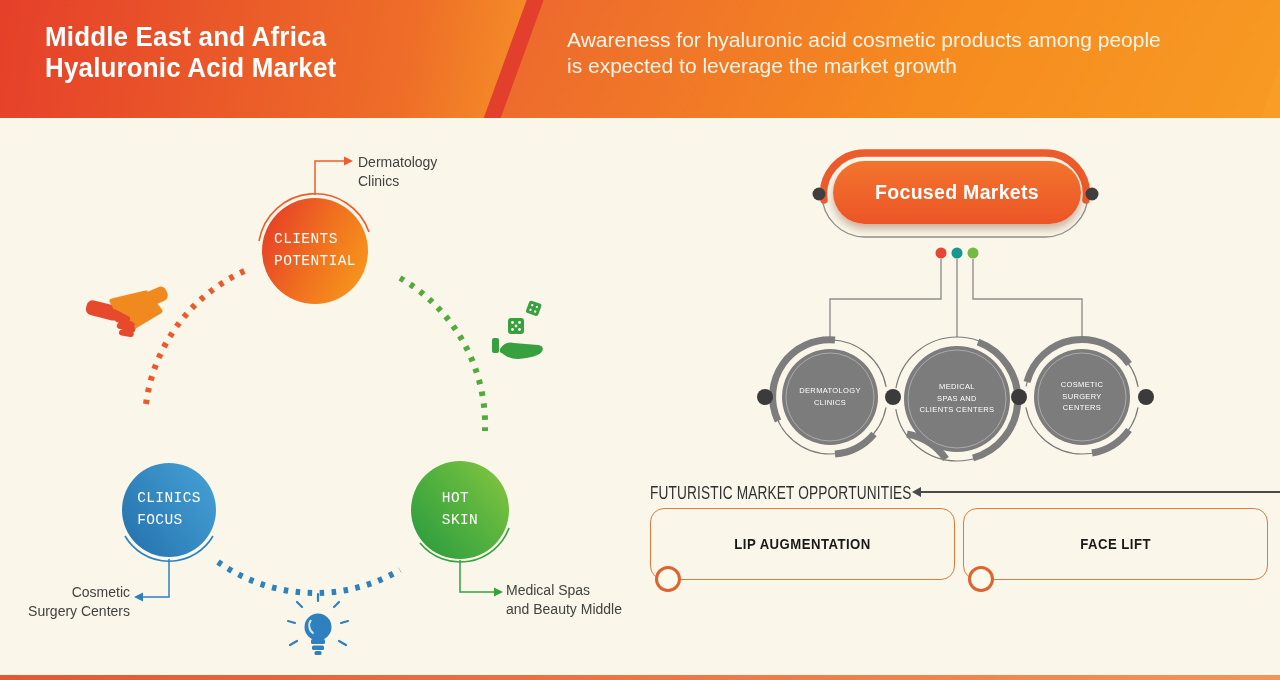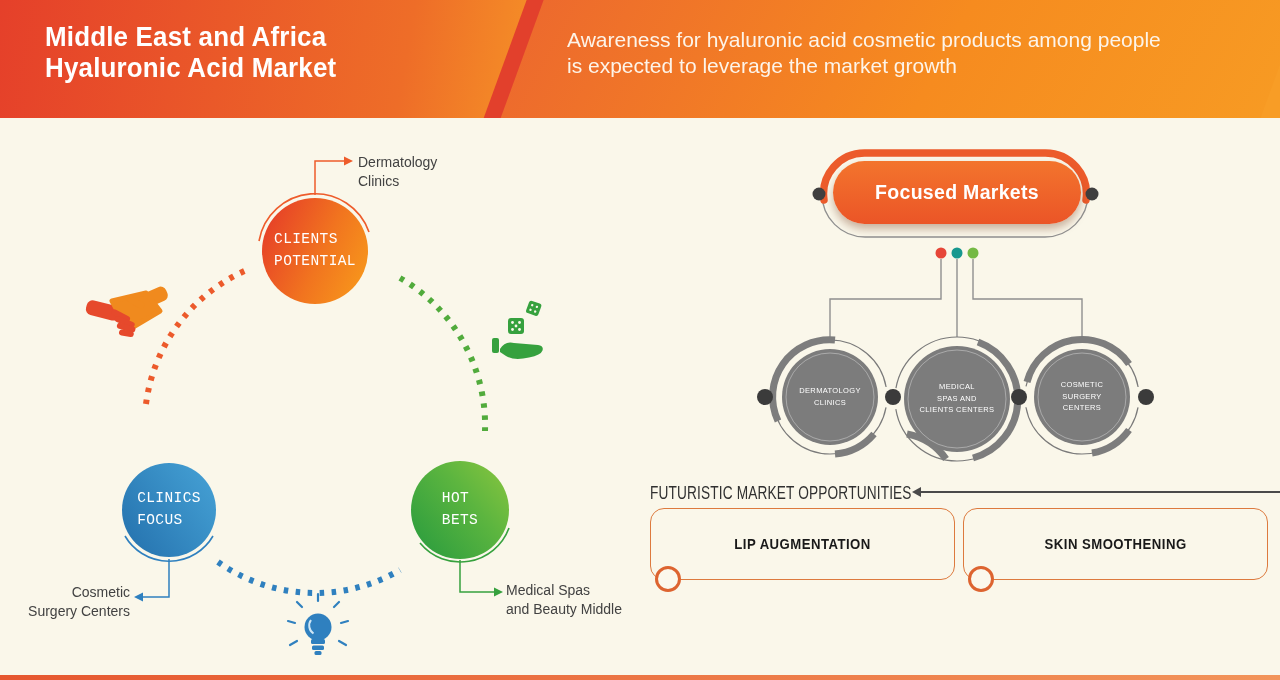--- a/index.html
+++ b/index.html
@@ -196,21 +196,21 @@
     <path d="M 920 492 H 1280" fill="none" stroke="#4a4a4a" stroke-width="1.8"></path>
     <polygon points="921,487 912,492 921,497" fill="#4a4a4a"></polygon>
   </g>
 </svg>
 
 <div class="abs cnode node-potential pre" style="left:262px;top:198px;width:106px;height:106px;">CLIENTS
 POTENTIAL</div>
 <div class="abs cnode node-focus pre" style="left:122px;top:463px;width:94px;height:94px;">CLINICS
 FOCUS</div>
 <div class="abs cnode node-hot pre" style="left:411px;top:461px;width:98px;height:98px;">HOT
-BETS</div>
+SKIN</div>
 
 <div class="abs callout pre" style="left:358px;top:153px;">Dermatology
 Clinics</div>
 <div class="abs callout pre" style="left:14px;top:583px;width:116px;text-align:right;">Cosmetic
 Surgery Centers</div>
 <div class="abs callout pre" style="left:506px;top:581px;">Medical Spas
 and Beauty Middle</div>
 
 <div class="abs fm-pill">Focused Markets</div>
 
@@ -224,18 +224,18 @@
 CENTERS</div>
 
 <div class="abs opp-title">FUTURISTIC MARKET OPPORTUNITIES</div>
 
 <div class="abs opp-grid">
   <div class="opp-card">
     <span>LIP AUGMENTATION</span>
     <i class="opp-ring"></i>
   </div>
   <div class="opp-card">
-    <span>SKIN SMOOTHENING</span>
+    <span>FACE LIFT</span>
     <i class="opp-ring"></i>
   </div>
 </div>
 
 <div class="abs bottom-bar"></div>
 
 </body></html>

